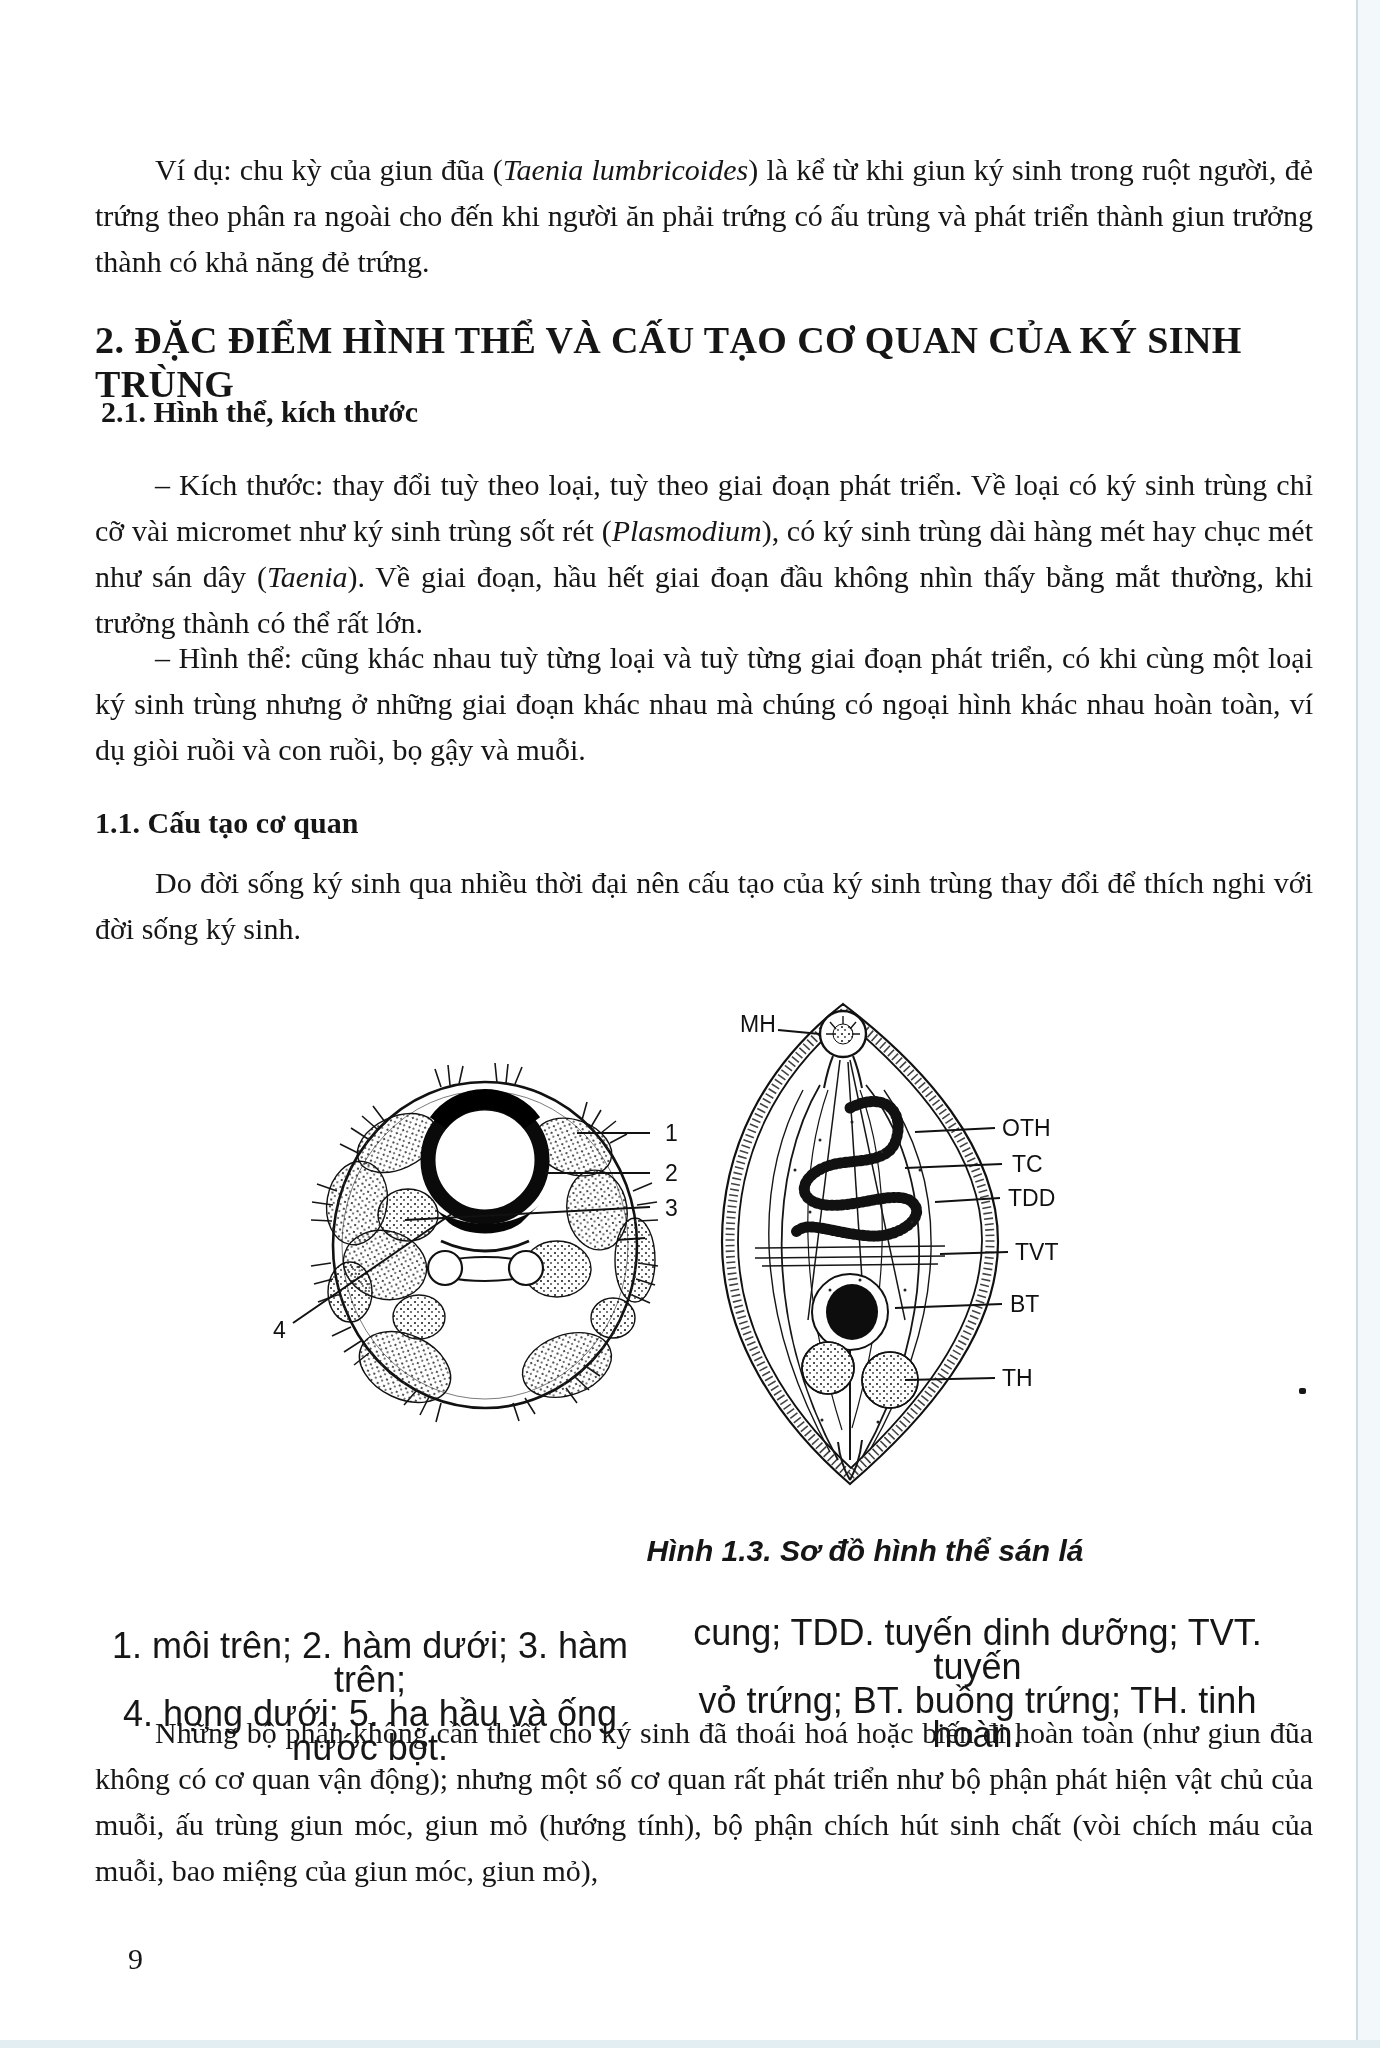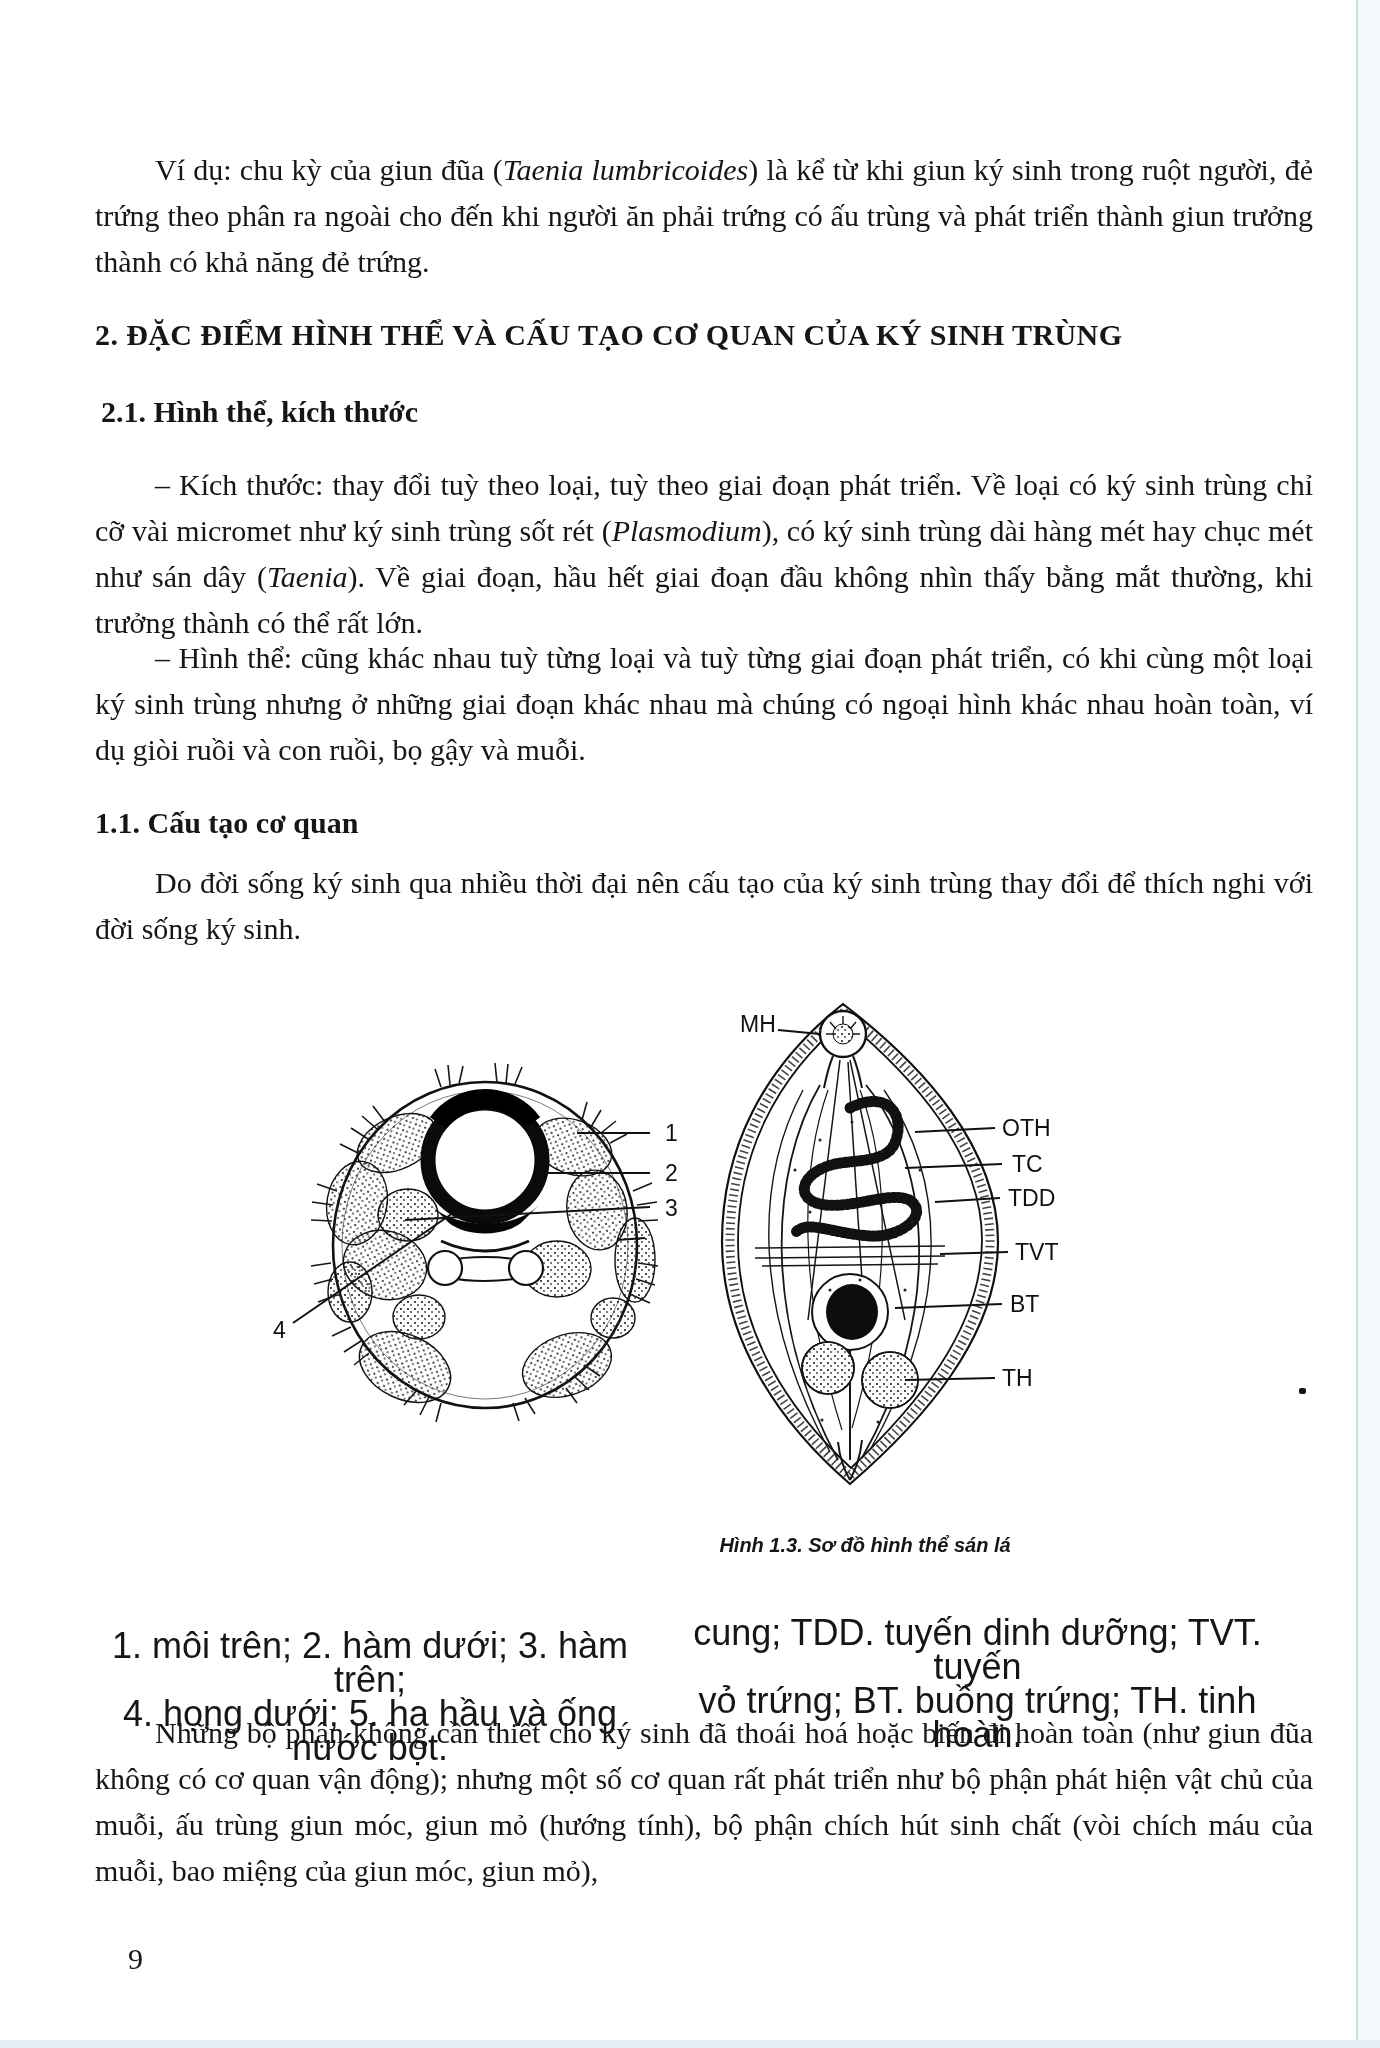--- a/index.html
+++ b/index.html
@@ -8,27 +8,27 @@
     font-family:"Liberation Serif","DejaVu Serif",serif;color:#161616;
     overflow:hidden;margin:0 auto;
   }
   .btxt{
     position:absolute;left:95px;width:1218px;
     font-size:30px;line-height:46px;text-align:justify;
   }
   .btxt.indent{text-indent:60px;}
   .h-main{
     position:absolute;left:95px;width:1218px;
-    font-size:30px;font-weight:bold;letter-spacing:.4px;
+    font-size:38px;font-weight:bold;letter-spacing:.4px;
   }
   .h-sub{position:absolute;left:95px;font-size:30px;font-weight:bold;}
   .fig{position:absolute;}
   .caption{
     position:absolute;font-family:"Liberation Sans","DejaVu Sans",sans-serif;
-    font-style:italic;font-weight:bold;font-size:20px;text-align:center;
+    font-style:italic;font-weight:bold;font-size:30px;text-align:center;
   }
   .legend{
     position:absolute;font-family:"Liberation Sans","DejaVu Sans",sans-serif;
     font-size:36px;text-align:center;line-height:34px;
   }
   .pageno{position:absolute;left:128px;top:1942px;font-size:30px;}
   .edge-right{position:absolute;top:0;left:1356px;width:2px;height:2048px;background:#ccdde2;}
   .edge-right-fill{position:absolute;top:0;left:1358px;width:22px;height:2048px;background:#f3f9fb;}
   .edge-bottom{position:absolute;left:0;top:2040px;width:1380px;height:8px;background:#e2eef2;}
   .ink-dot{position:absolute;left:1299px;top:1388px;width:7px;height:6px;background:#151515;border-radius:2px;}

